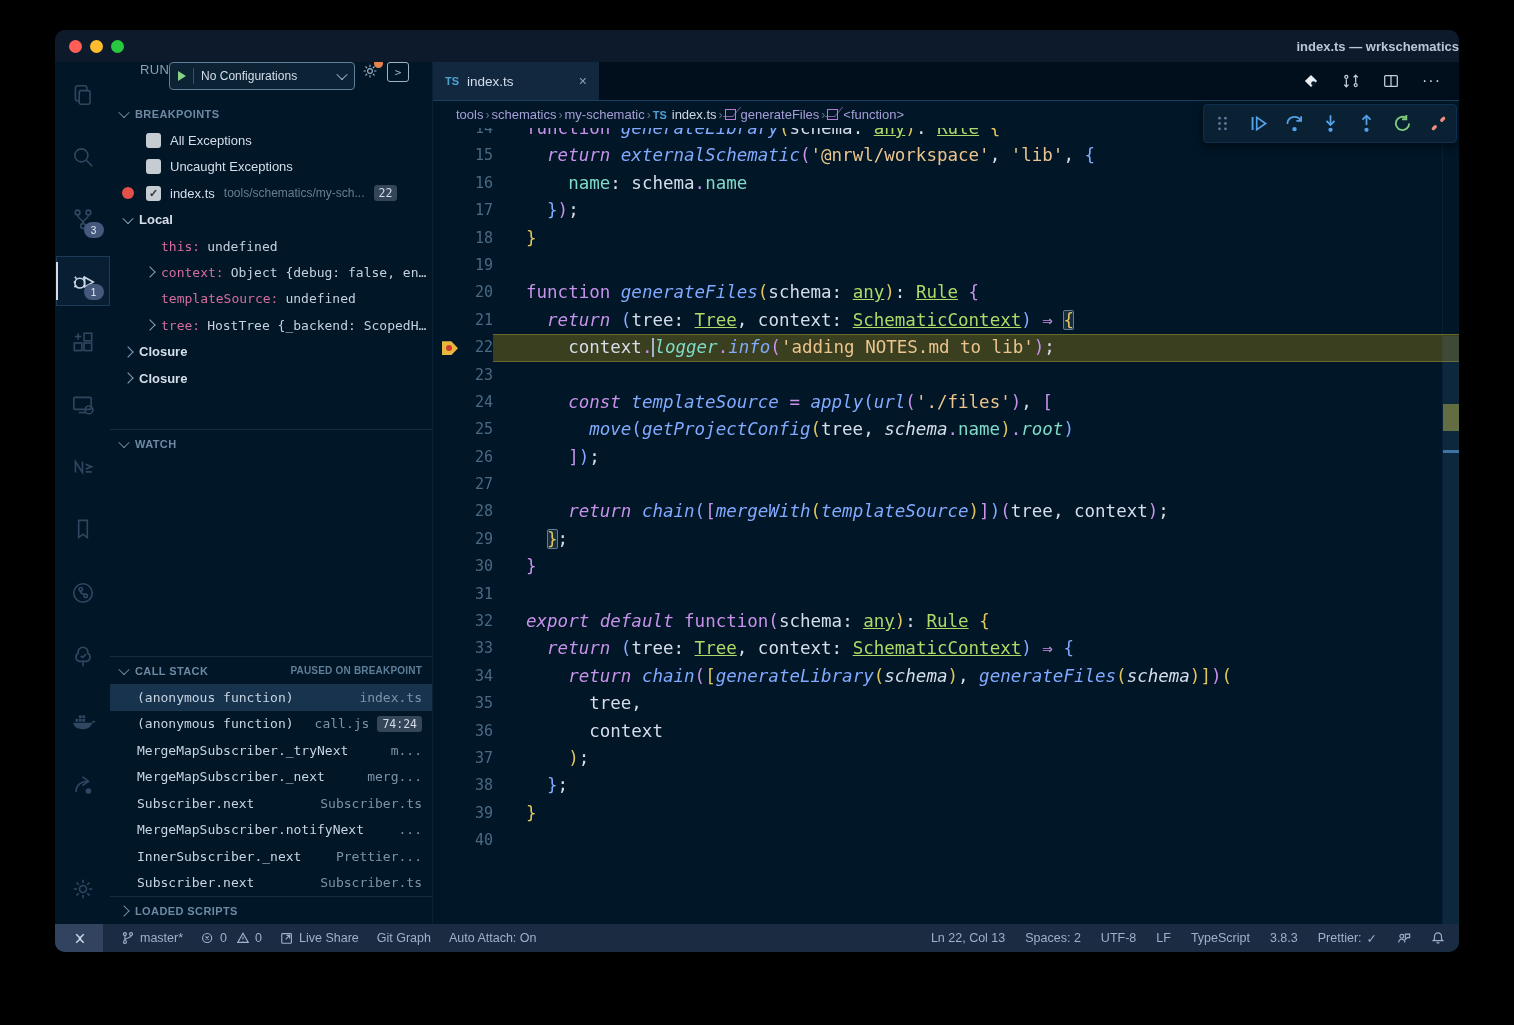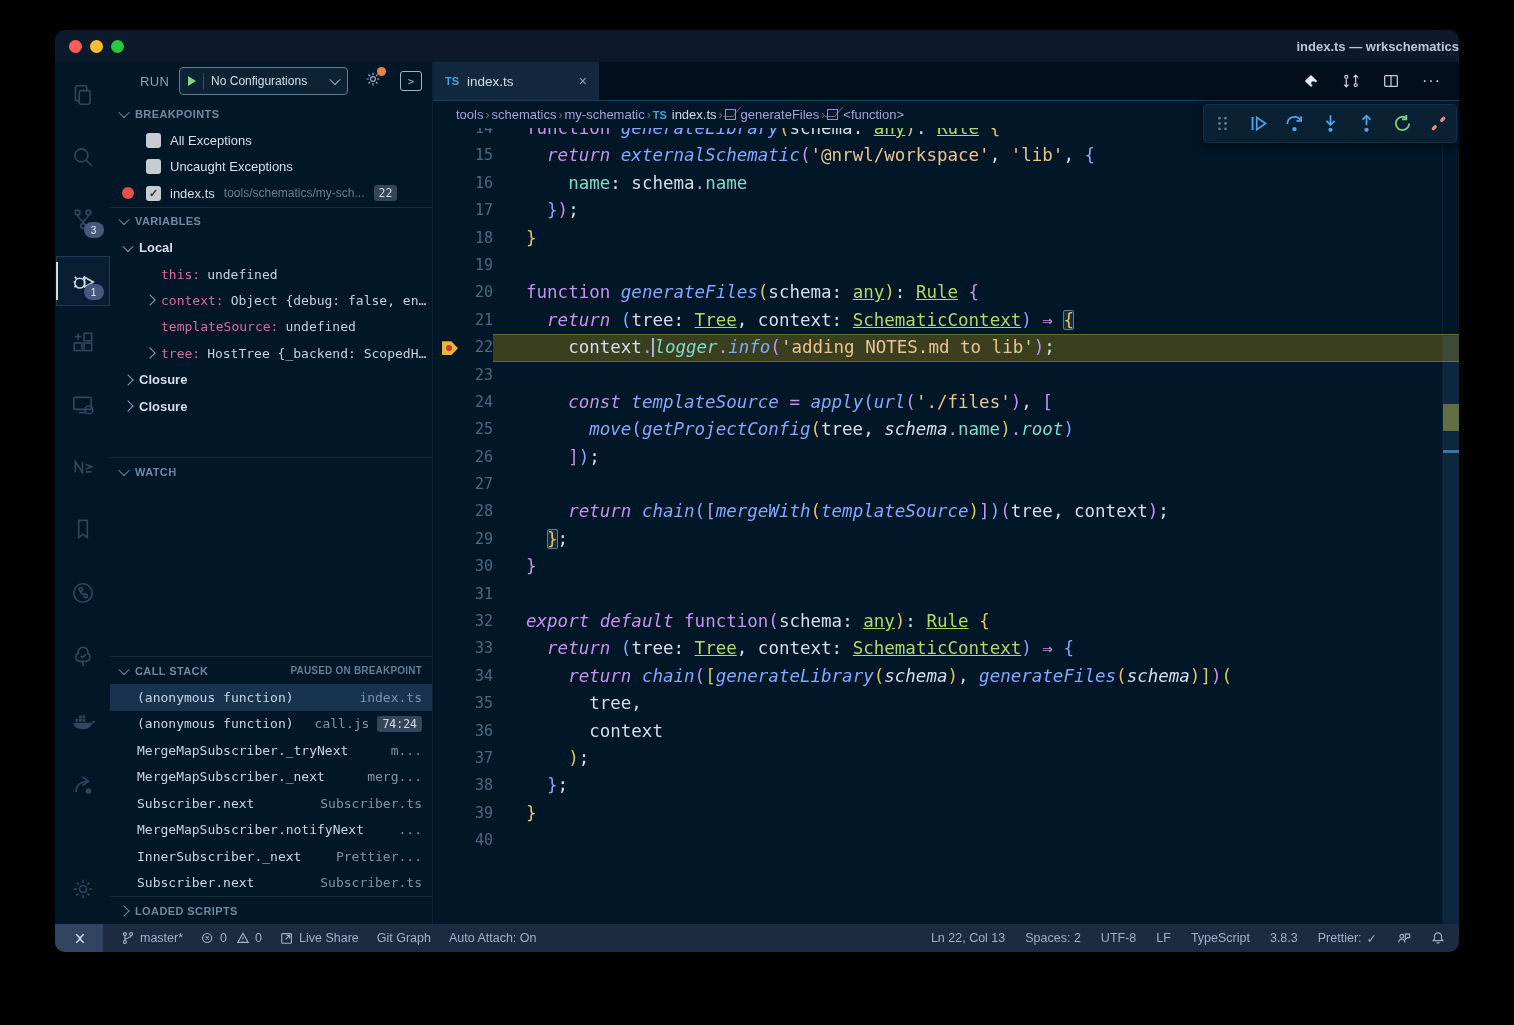--- a/index.html
+++ b/index.html
@@ -13,21 +13,21 @@
   
   .abar{width:55px;flex:none;display:flex;flex-direction:column;align-items:center;background:#011627;position:relative;}
   .aicon{width:54px;height:50px;display:flex;align-items:center;justify-content:center;color:#2f4760;position:relative;cursor:pointer;}
   .aicon svg{width:26px;height:26px;stroke:currentColor;fill:none;stroke-width:1.5;}
   .aicon.active{color:#c9d7e6;background:rgba(120,160,210,.07);outline:1px solid #1d3a57;outline-offset:-1px;}
   .aicon.active::before{content:'';position:absolute;left:0;top:6px;bottom:6px;width:2px;background:#cfdbe9;}
   .abadge{position:absolute;right:6px;bottom:6px;min-width:16px;height:16px;border-radius:9px;background:#44597b;color:#e8eef5;font-size:10px;display:flex;align-items:center;justify-content:center;font-family:"Liberation Sans",sans-serif;padding:0 2px;}
   .aspacer{flex:1;}
   
   .sidebar{width:322px;flex:none;display:flex;flex-direction:column;color:#d6deeb;background:#011627;border-right:1px solid #0a2235;overflow:hidden;}
-  .runrow{height:38px;flex:none;display:flex;align-items:center;padding:0 10px 0 30px;gap:10px;}
+  .runrow{height:38px;flex:none;display:flex;padding:0 10px 0 30px;}
   .runlabel{color:#8ba1b7;font-size:13px;letter-spacing:.3px;}
   .rundd{height:26px;flex:1;max-width:168px;border:1px solid #5f7e97;border-radius:4px;background:#0b2334;display:flex;align-items:center;padding:0 8px;gap:7px;cursor:pointer;}
   .play{width:0;height:0;border-left:8px solid #89d185;border-top:5px solid transparent;border-bottom:5px solid transparent;}
   .ddsep{width:1px;height:16px;background:#35506a;}
   .ddtext{font-size:12px;color:#d6deeb;white-space:nowrap;}
   .chev{width:7px;height:7px;border-right:1.6px solid #9fb3c8;border-bottom:1.6px solid #9fb3c8;flex:none;}
   .chev.down{transform:rotate(45deg) translate(-1px,-1px);}
   .chev.right{transform:rotate(-45deg);}
   .gearwrap{position:relative;margin-left:6px;cursor:pointer;color:#9fb3c8;}
   .gearwrap svg{width:18px;height:18px;stroke:currentColor;fill:none;stroke-width:1.5;}
@@ -252,24 +252,20 @@
         <span>Uncaught Exceptions</span>
       </div>
       <div class="bprow">
         <span class="bpdot"></span>
         <span class="cb">✓</span>
         <span>index.ts</span>
         <span class="bppath">tools/schematics/my-sch...</span>
         <span class="badge">22</span>
       </div>
 
-      <div class="shead">
-        <span class="chev down"></span>
-        <span>VARIABLES</span>
-      </div>
       <div class="varswrap" id="var-rows">
           <div class="vrow" style="padding-left: 14px; align-items: center;">
             <span class="chev down" style="border-color: rgb(138, 160, 182);"></span>
             <span class="vscope">Local</span>
           </div>
           <div class="vrow" style="padding-left: 36px;">
             <span class="chev " style="visibility: hidden; border-color: rgb(138, 160, 182);"></span>
             <span class="mono vkey" style="font-size: 13px;">this:</span>
             <span class="mono vval" style="font-size: 13px; white-space: nowrap; overflow: hidden;">undefined</span>
           </div>

